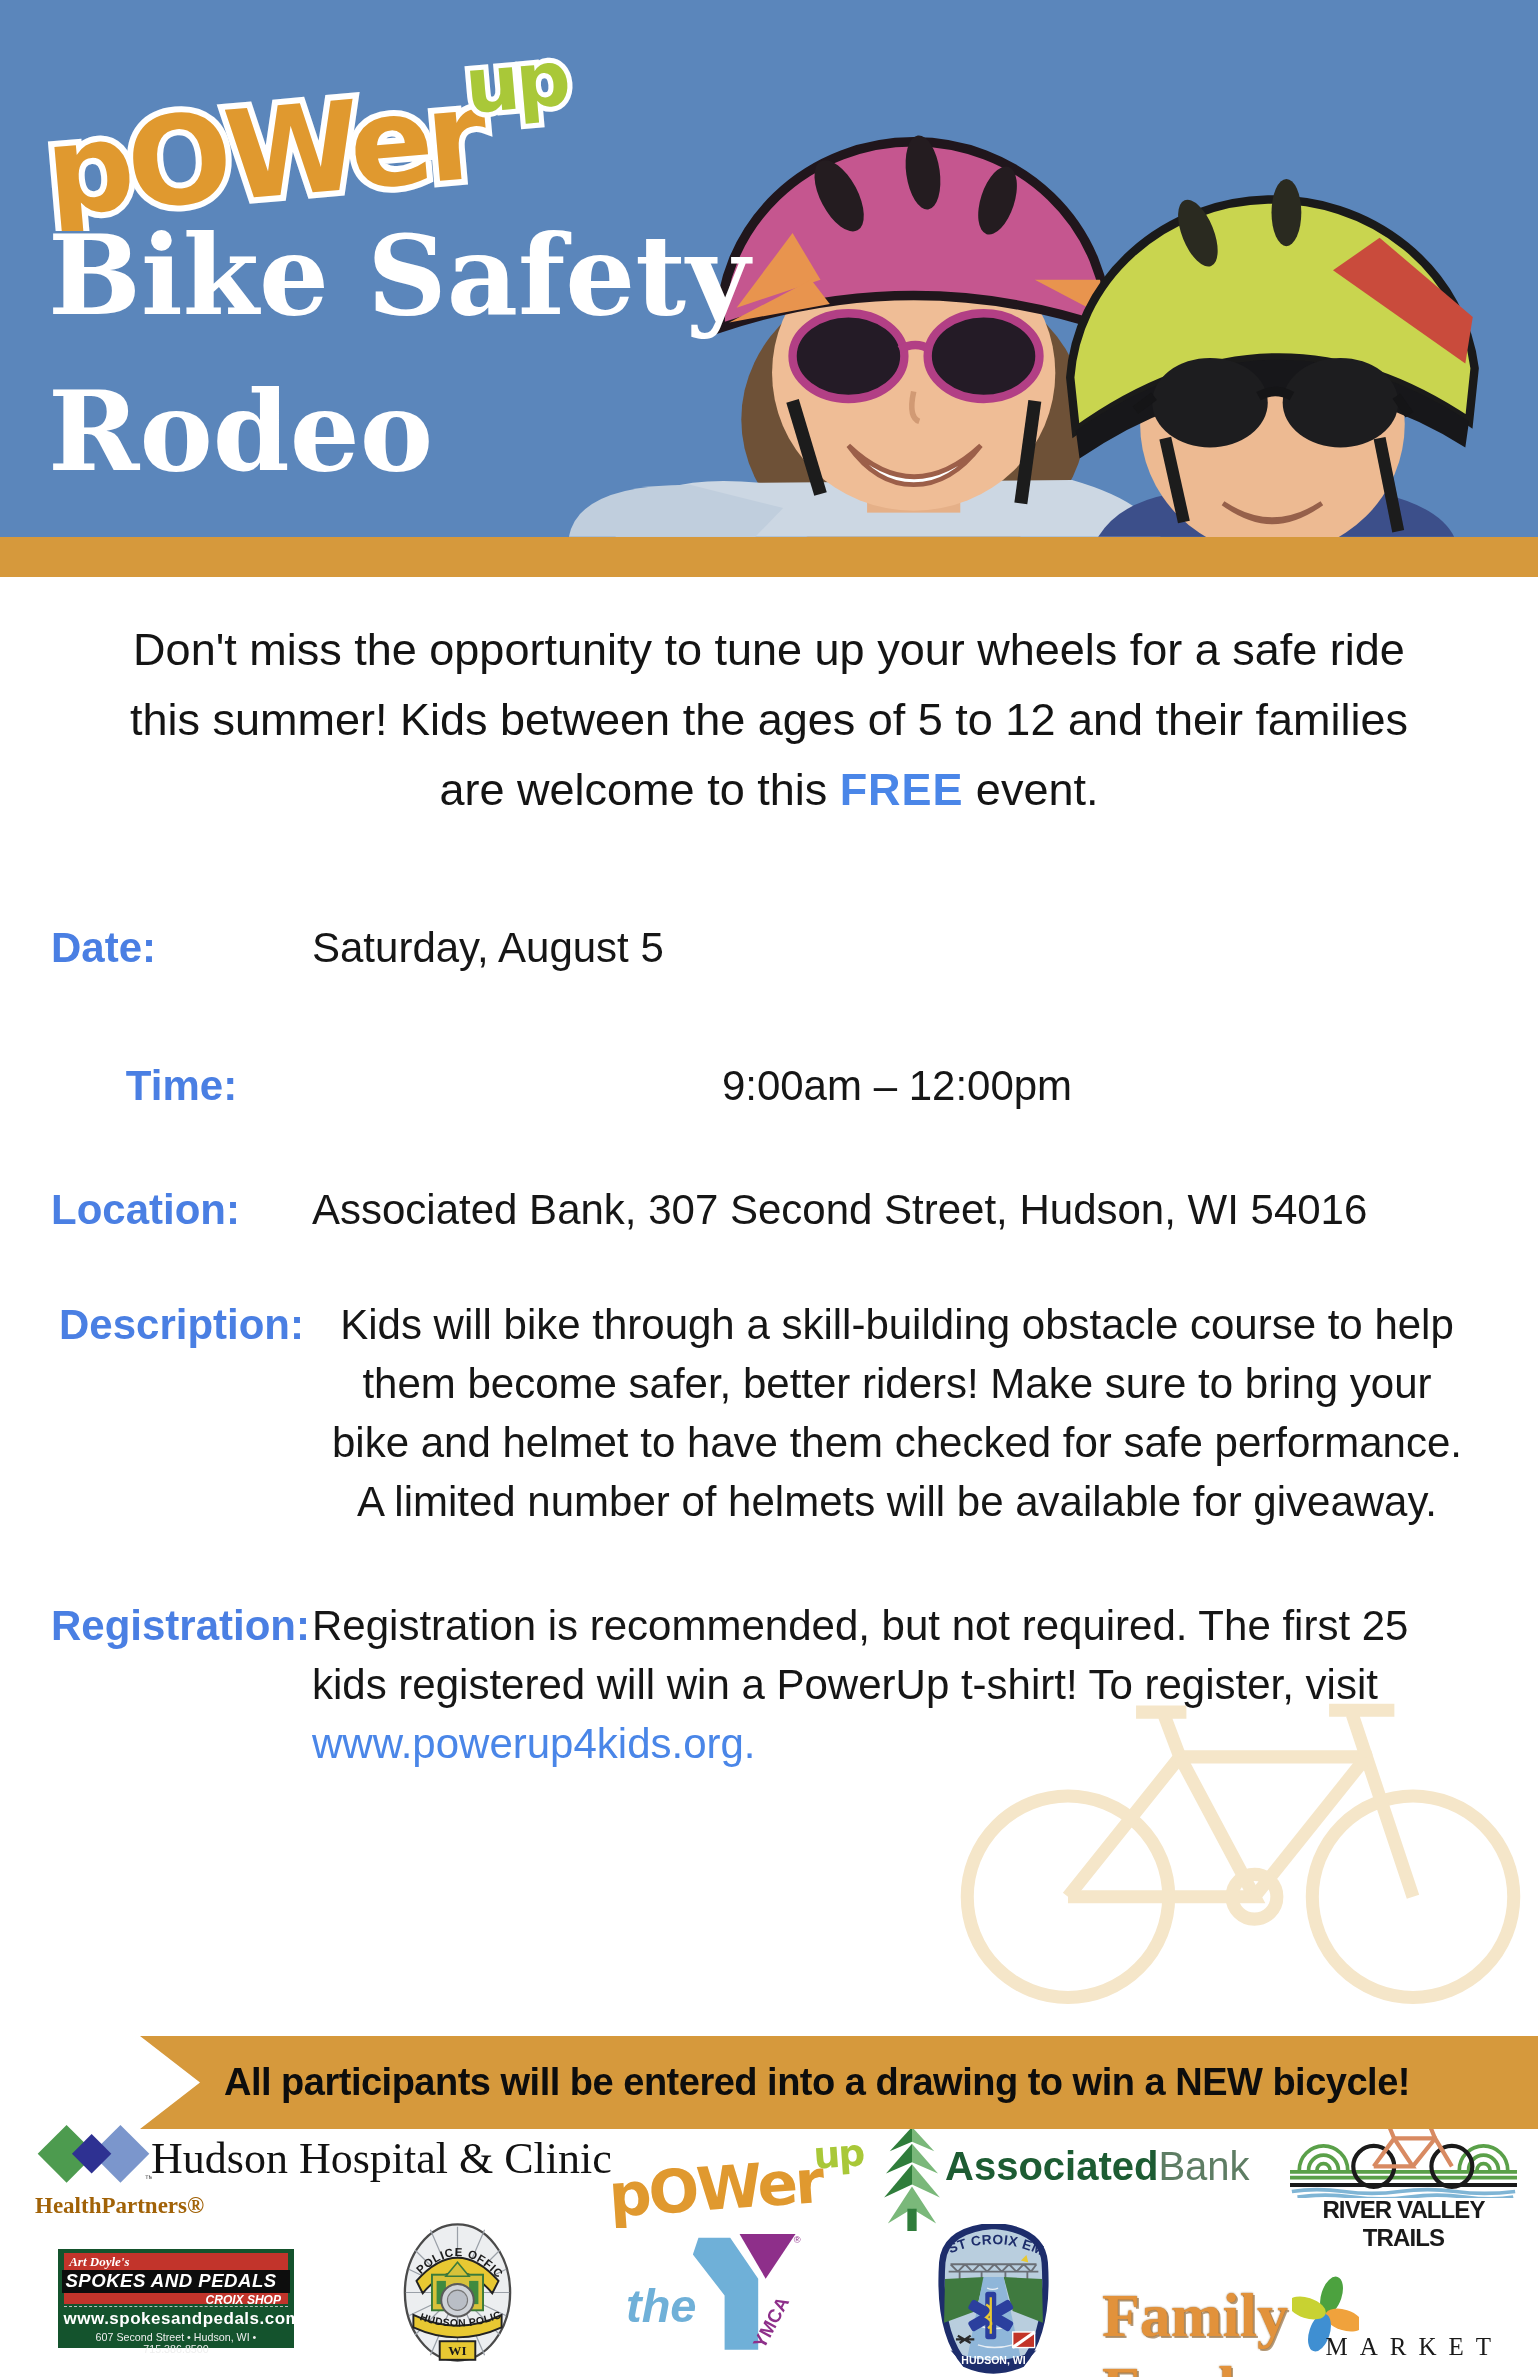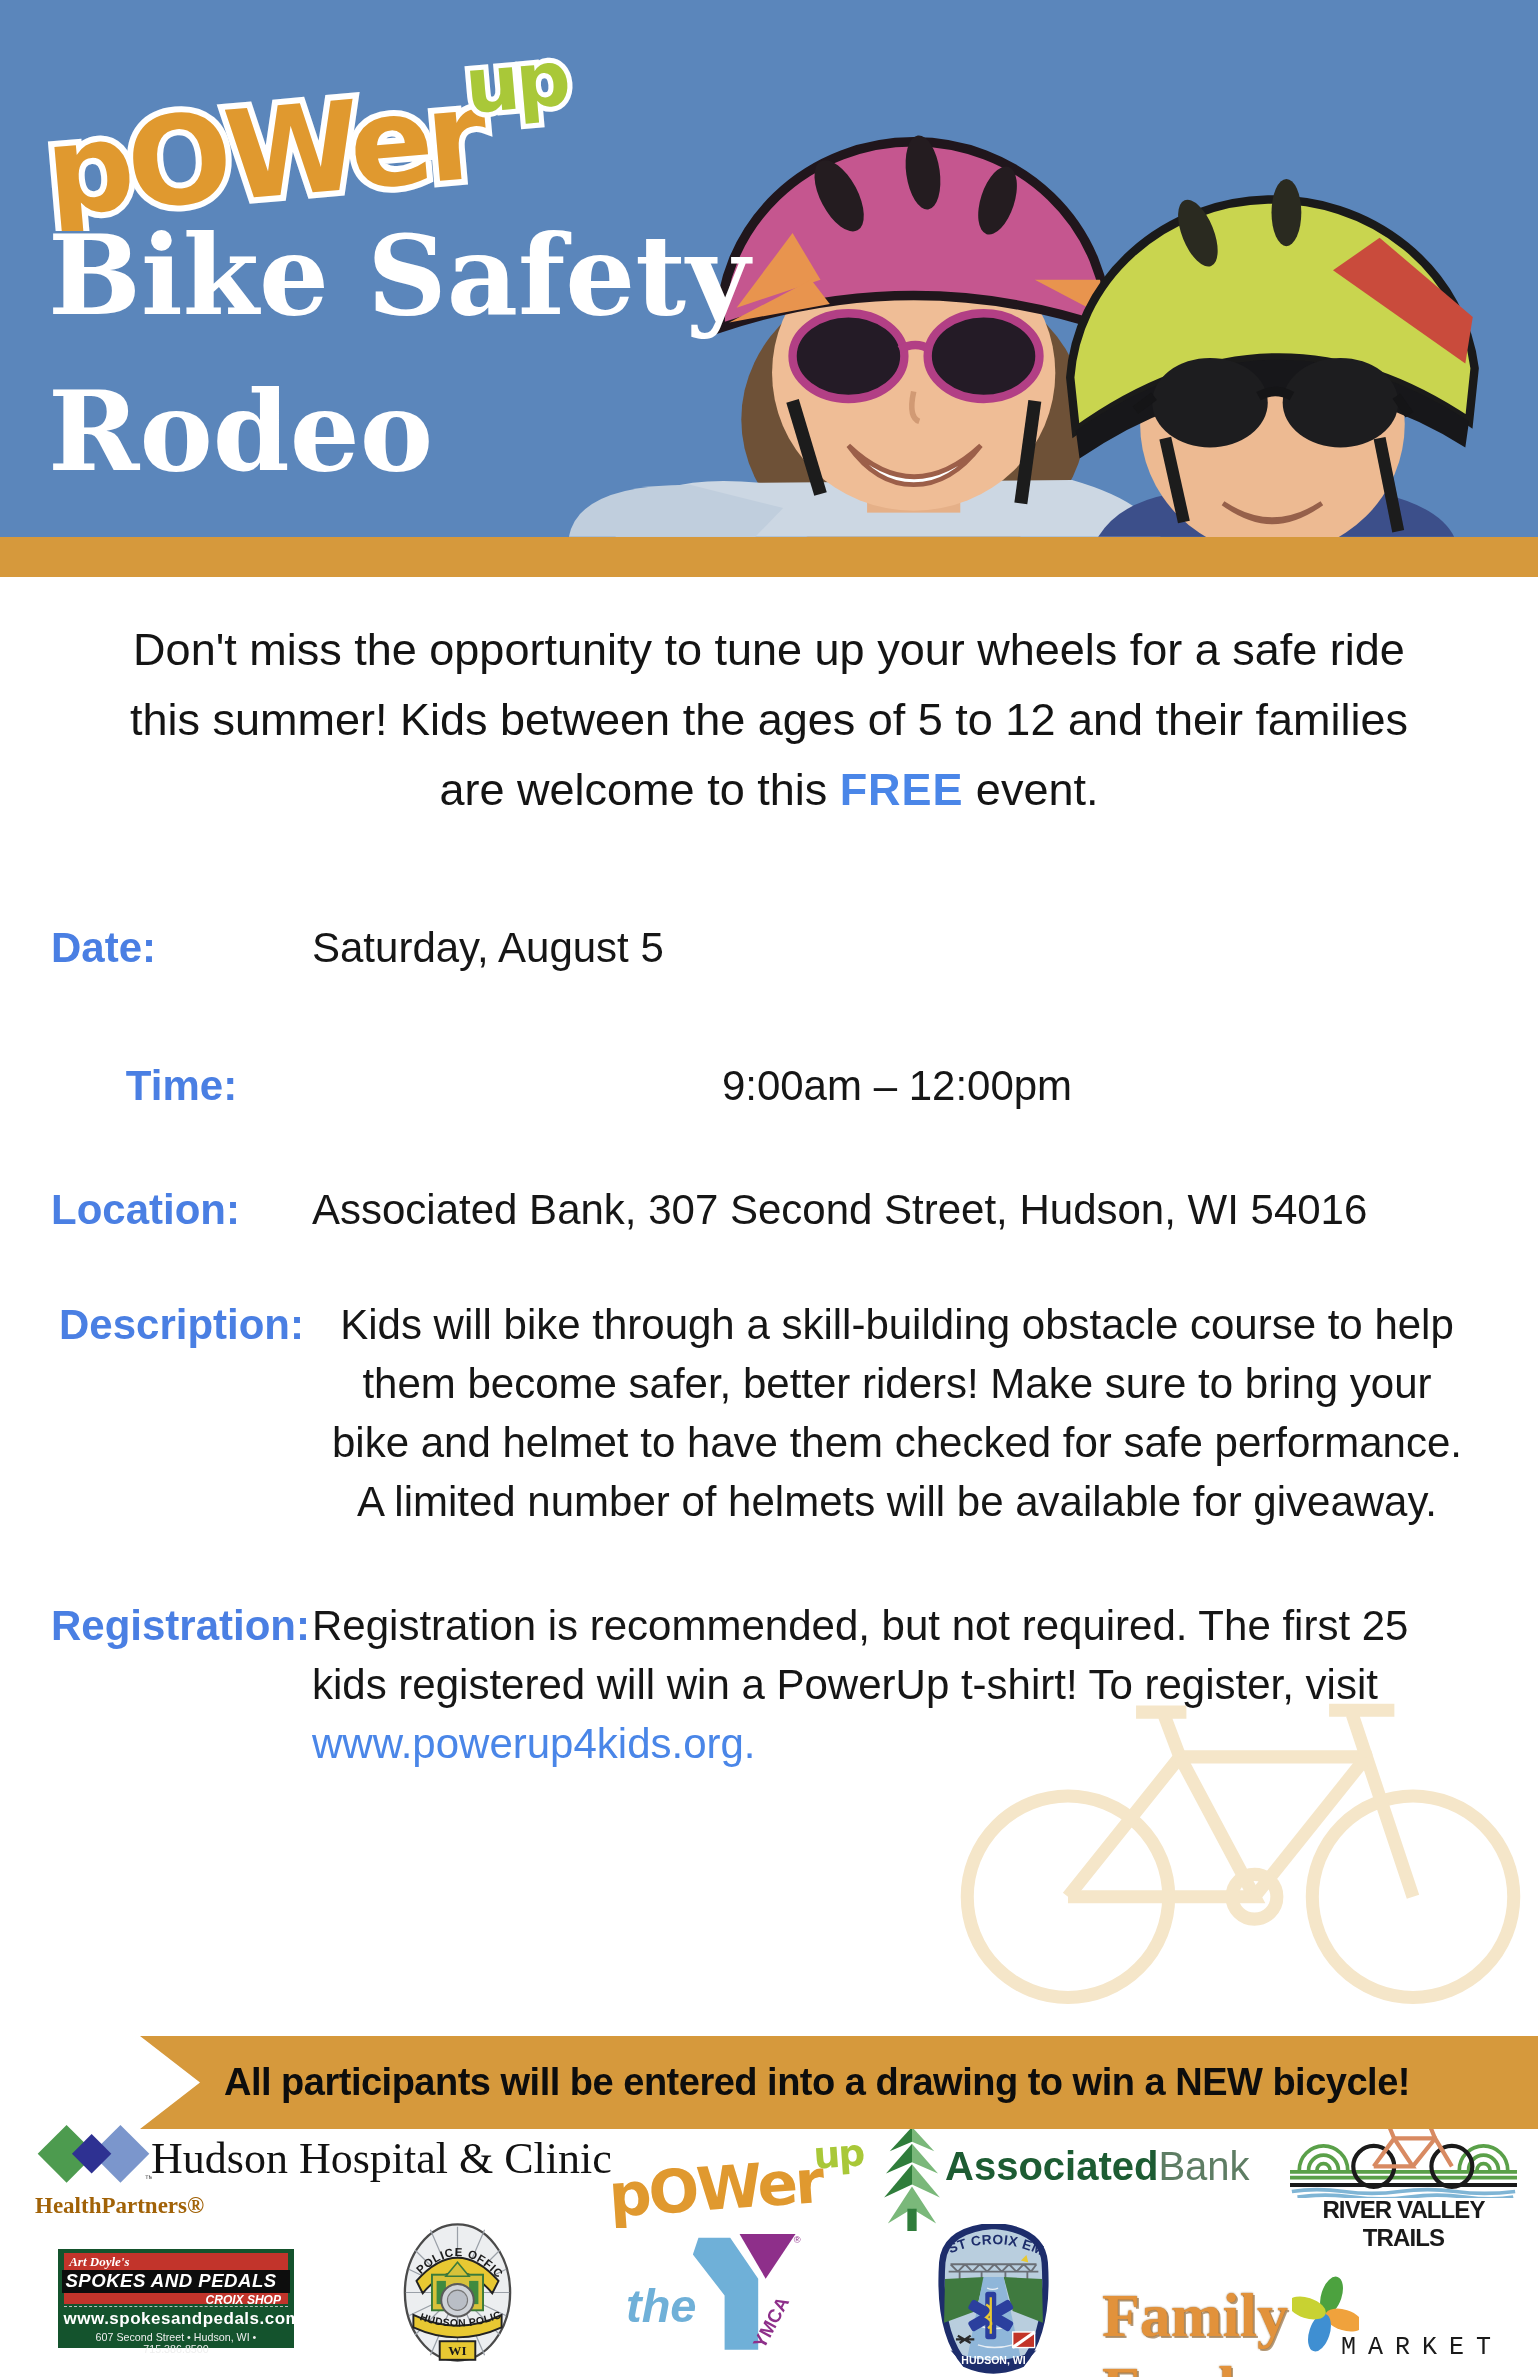--- a/index.html
+++ b/index.html
@@ -59,21 +59,21 @@
   .sp-addr{color:#eeeeee;font-size:10.7px;text-align:center;margin-top:1.9px;}
 
   
   .ymca{position:absolute;left:626px;top:2230px;width:177px;height:131px;}
   .ymca .the{position:absolute;left:0px;top:48px;color:#6fb0d8;font-weight:bold;font-size:47px;font-style:italic;}
 
   
   .ff{position:absolute;left:1102px;top:2275px;width:401px;height:93px;}
   .ff-word{font-family:"Liberation Serif",serif;font-weight:bold;font-size:62px;color:#e2923b;
            text-shadow:0 0 1.9px #8a5a20, 1.9px 1.9px 0 rgba(122,74,16,0.55);}
-  .ff-market{position:absolute;right:0px;top:58px;font-family:Liberation Mono, monospace;
+  .ff-market{position:absolute;right:0px;top:58px;font-family:Liberation Serif, serif;
              font-size:25px;color:#1a1a1a;letter-spacing:12px;}
 </style>
 </head>
 <body>
 
 <div class="page">
 
   <div class="hdr">
 
     <svg class="abs" style="left:513px;top:0;" width="1025" height="537" viewBox="0 0 1100 576">

